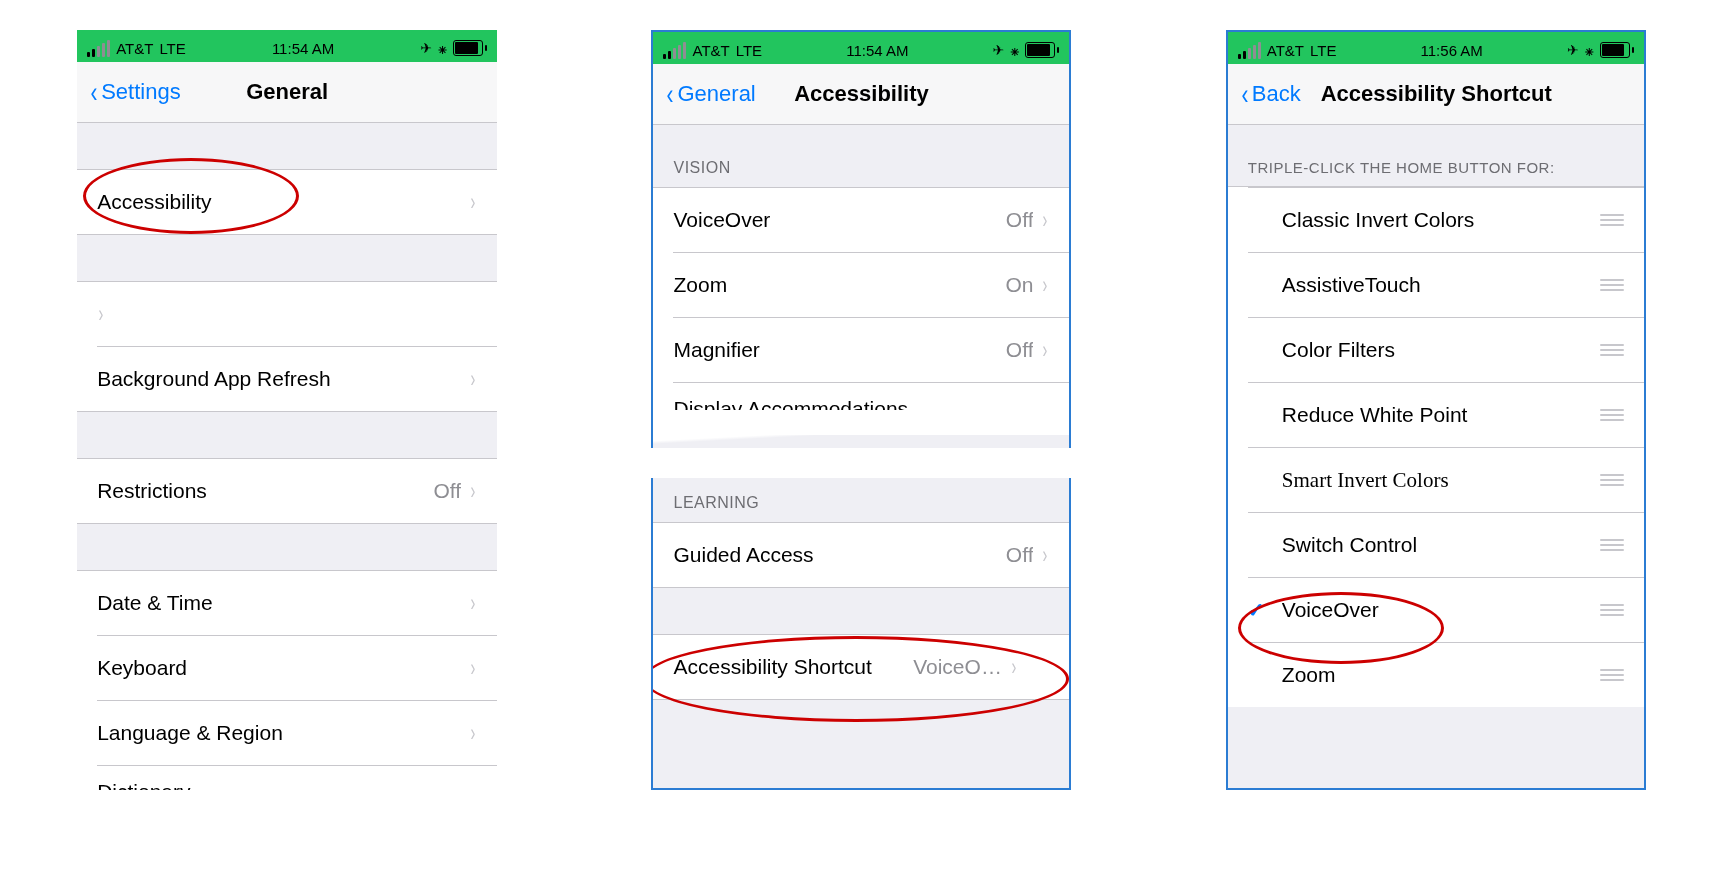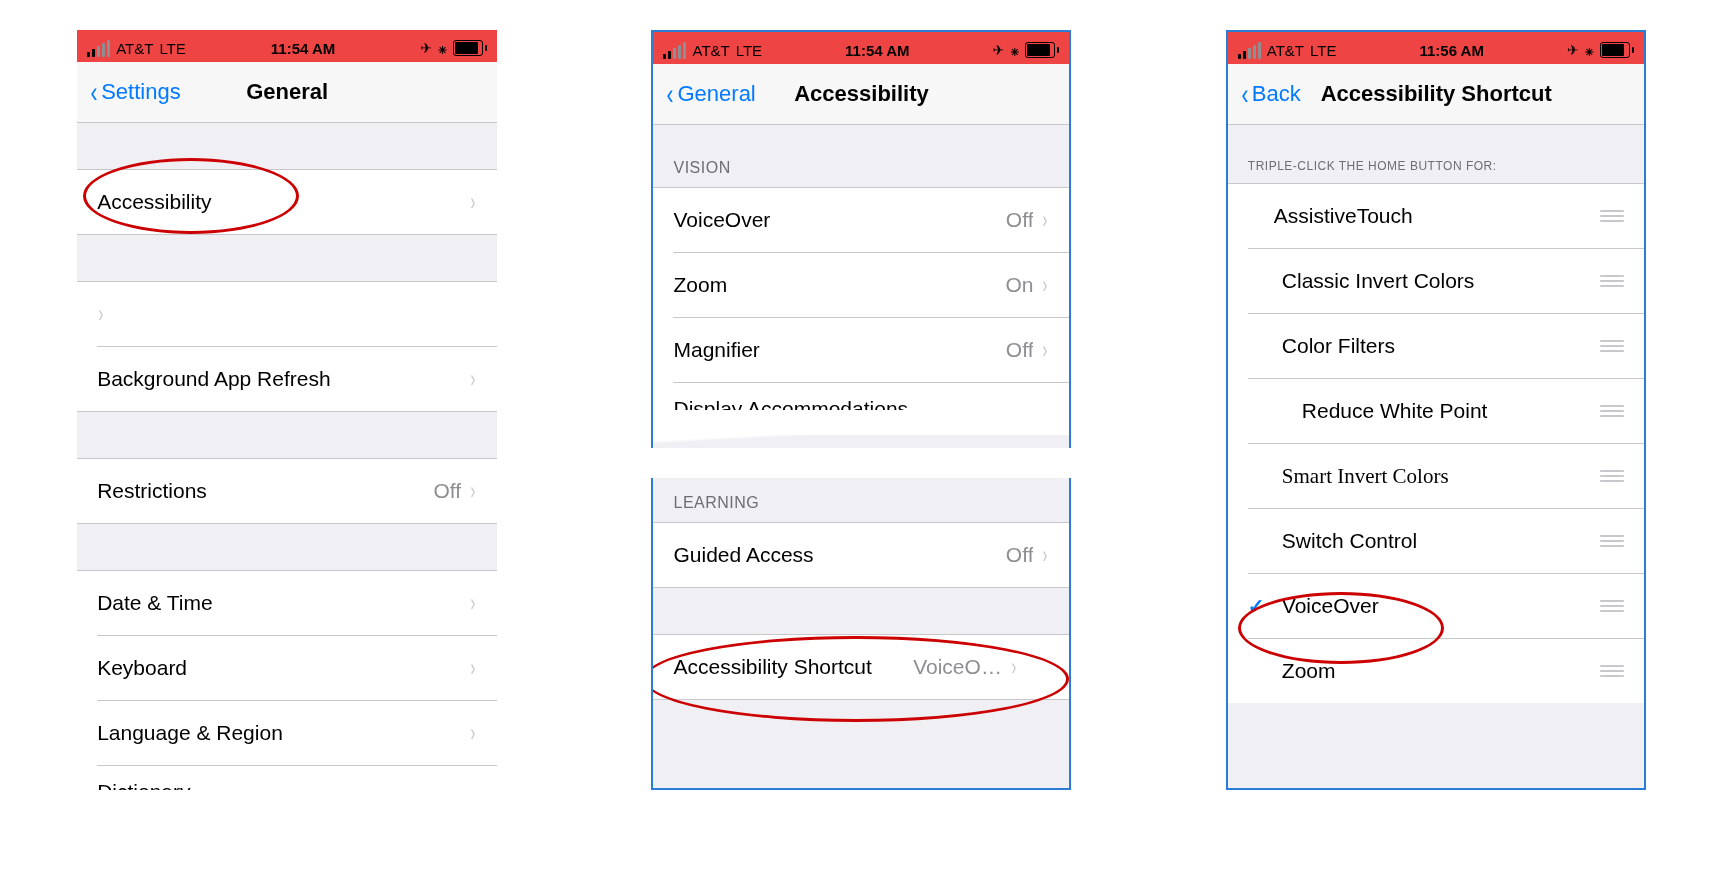--- a/index.html
+++ b/index.html
@@ -26,24 +26,24 @@
   .split-top { height: 416px; border-bottom:none; }
   .split-gap { height: 30px; }
   .split-bot { height: 310px; border-top:none; }
   .torn-top::after {
      content:""; position:absolute; left:0; right:0; bottom:-2px; height:40px;
      background: linear-gradient(-3deg, rgba(255,255,255,0) 45%, #ffffff 50%);
   }
   .status-bar {
     display:flex; align-items:center; justify-content:space-between;
     height: 28px; padding: 4px 10px 0 10px; font-size: 15px; font-weight:500;
-    background: #ef4444; color:#000;
+    background: #22c55e; color:#000;
   }
   .status-left, .status-right { display:flex; align-items:center; gap:6px; }
-  .status-center { font-weight:700; }
+  .status-center { font-weight:400; }
   .signal-bars { display:inline-flex; align-items:flex-end; gap:2px; }
   .signal-bars span { width:3px; background:#8e8e93; border-radius:1px; display:block; }
   .signal-bars span.on { background:#000; }
   .sb1{height:5px}.sb2{height:8px}.sb3{height:11px}.sb4{height:14px}.sb5{height:17px}
   .battery { display:inline-flex; align-items:center; gap:2px; }
   .battery-body { width:28px; height:14px; border:1.5px solid #000; border-radius:3px; position:relative; }
   .battery-fill { position:absolute; left:1px; top:1px; bottom:1px; width:80%; background:#000; border-radius:1px; }
   .battery-tip { width:2px; height:6px; background:#000; border-radius:1px; }
   .nav-bar {
     display:flex; align-items:center; height:60px; padding:0 12px;
@@ -264,50 +264,50 @@
         </span>
     </div>
   </div>
   <div class="nav-bar">
     <div class="back-btn">
       <span class="back-chev">‹</span>
       <span>Back</span>
     </div>
     <div class="nav-title leftish">Accessibility Shortcut</div>
   </div>
-  <div class="section-header" style="font-size:12px;">TRIPLE-CLICK THE HOME BUTTON FOR:</div>
+  <div class="section-header" style="font-size:15px;">TRIPLE-CLICK THE HOME BUTTON FOR:</div>
   <div class="cell-group partial-bottom" id="shortcut-list">
+      <div class="cell shortcut-cell" style="border-top: 1px solid rgb(200, 199, 204); margin-left: 20px; padding-left: 0px;">
+        <span class="check"></span>
+        <span class="cell-label">Classic Invert Colors</span>
+        <span class="drag">
+          <span></span>
+          <span></span>
+          <span></span>
+        </span>
+      </div>
       <div class="cell shortcut-cell">
         <span class="check"></span>
         <span class="cell-label">AssistiveTouch</span>
         <span class="drag">
           <span></span>
           <span></span>
           <span></span>
         </span>
       </div>
       <div class="cell shortcut-cell" style="border-top: 1px solid rgb(200, 199, 204); margin-left: 20px; padding-left: 0px;">
         <span class="check"></span>
-        <span class="cell-label">Classic Invert Colors</span>
-        <span class="drag">
-          <span></span>
-          <span></span>
-          <span></span>
-        </span>
-      </div>
-      <div class="cell shortcut-cell" style="border-top: 1px solid rgb(200, 199, 204); margin-left: 20px; padding-left: 0px;">
-        <span class="check"></span>
         <span class="cell-label">Color Filters</span>
         <span class="drag">
           <span></span>
           <span></span>
           <span></span>
         </span>
       </div>
-      <div class="cell shortcut-cell" style="border-top: 1px solid rgb(200, 199, 204); margin-left: 20px; padding-left: 0px; gap: 20px;">
+      <div class="cell shortcut-cell" style="border-top: 1px solid rgb(200, 199, 204); margin-left: 20px; padding-left: 0px;">
         <span class="check"></span>
         <span class="cell-label">Reduce White Point</span>
         <span class="drag">
           <span></span>
           <span></span>
           <span></span>
         </span>
       </div>
       <div class="cell shortcut-cell" style="border-top: 1px solid rgb(200, 199, 204); margin-left: 20px; padding-left: 0px; font-family: Liberation Serif, serif;">
         <span class="check"></span>

